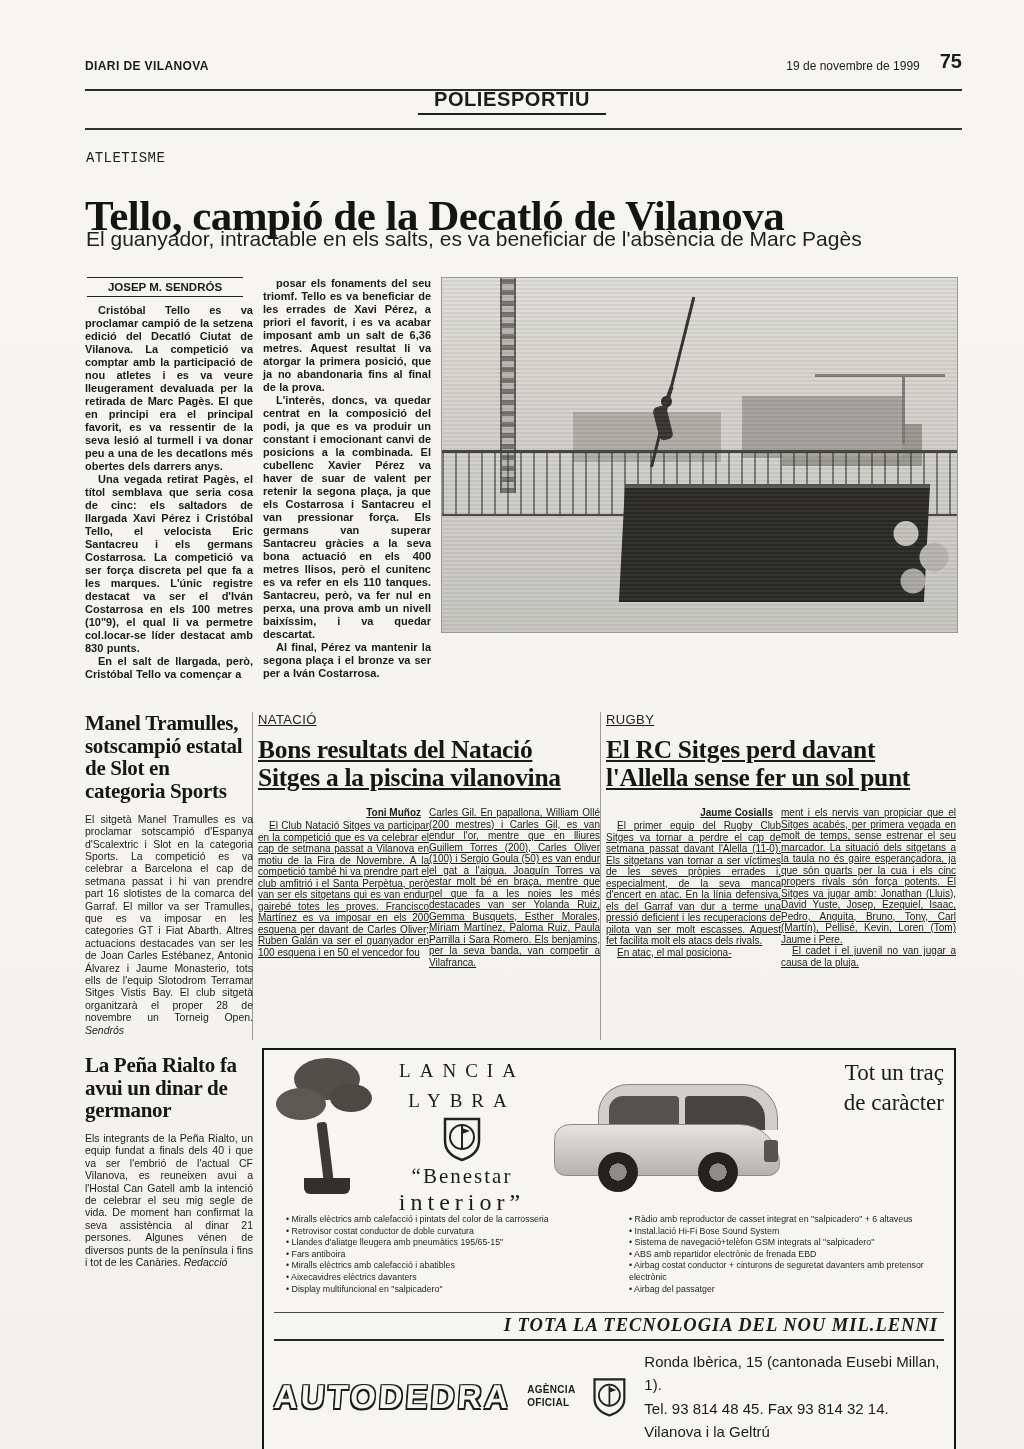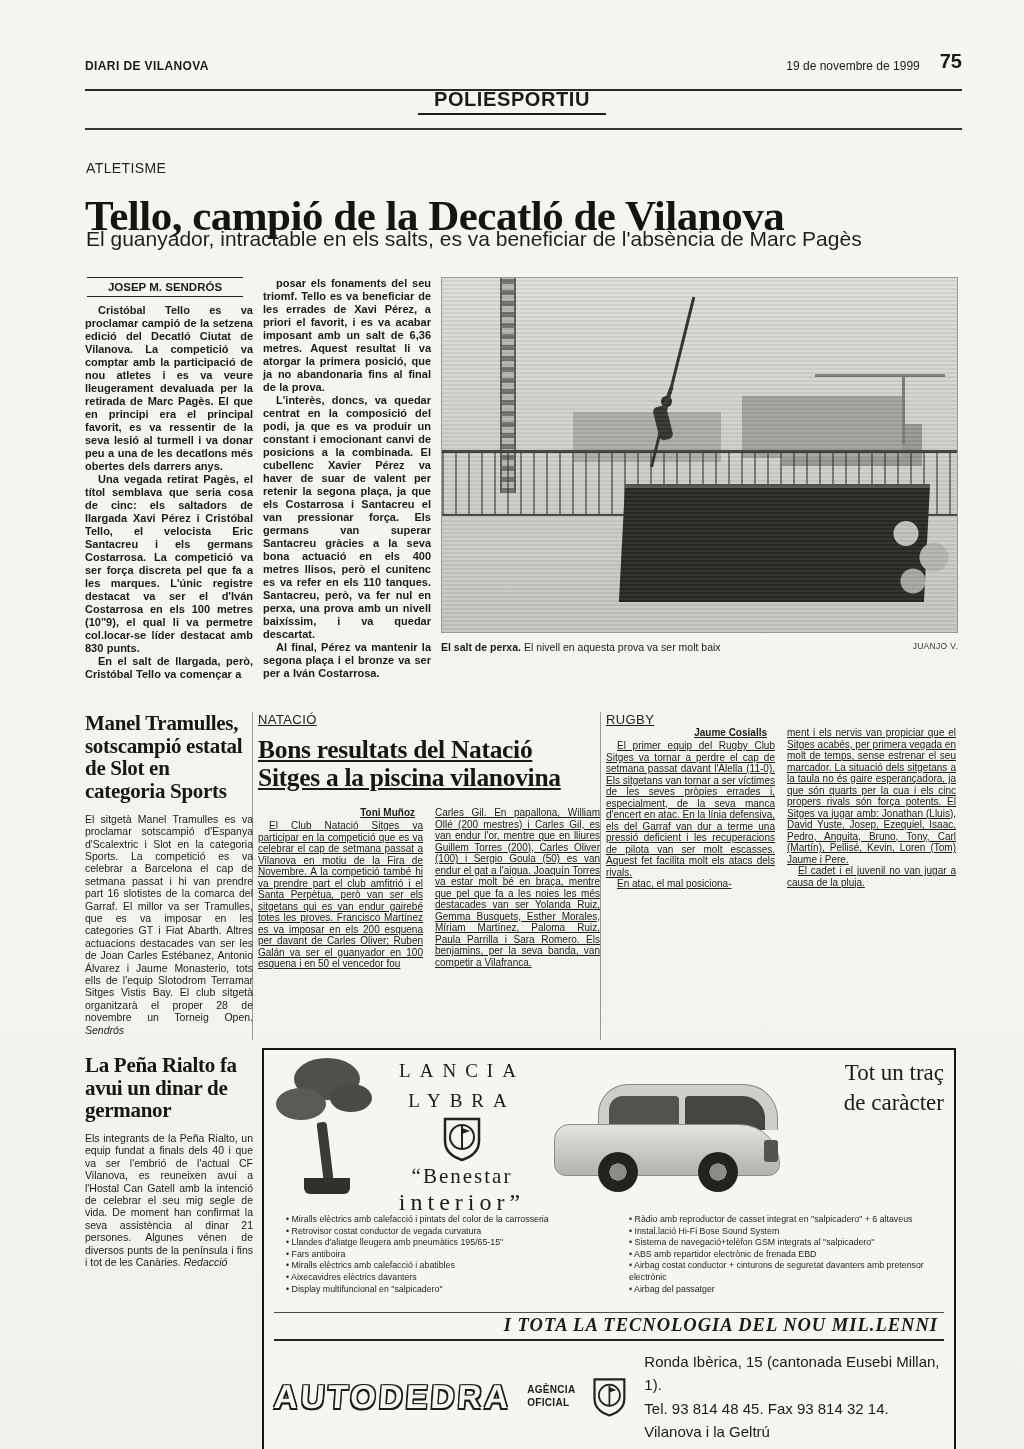--- a/index.html
+++ b/index.html
@@ -28,21 +28,21 @@
   .page-num { font-size:20px; font-weight:bold; }
   .banner-wrap { position:absolute; left:0; right:0; top:88px; text-align:center; }
   .banner {
     display:inline-block; font-size:20px; font-weight:bold; letter-spacing:0.6px;
     border-bottom:2.5px solid #1d1d1b; padding:0 16px 2px;
   }
   .rule-full { position:absolute; left:85px; right:62px; top:128px; height:2px; background:#33332f; }
 
   
   .kicker { font-size:14px; letter-spacing:0.4px; color:#222; }
-  .kicker-main { position:absolute; left:86px; top:160px; }
+  .kicker-main { position:absolute; left:86px; top:150px;font-family:Liberation Mono, monospace; }
   .headline-main {
     position:absolute; left:85px; top:164px; width:885px;
     font-family:"Liberation Serif", serif; font-weight:bold;
     font-size:43px; line-height:1.05; letter-spacing:-0.5px; color:#141412;
   }
   .subhead-main { position:absolute; left:86px; top:227px; width:885px; font-size:21px; color:#1f1f1d; }
 
   .article-main { position:absolute; left:85px; top:277px; width:873px; display:flex; gap:10px; }
   .col { width:168px; flex:0 0 168px; }
   .byline-box {
@@ -108,21 +108,21 @@
 
   .mid-sec { position:absolute; top:712px;text-decoration:underline; }
   .natacio-sec { left:258px; width:342px; }
   .rugby-sec   { left:606px; width:350px; }
   .mid-kicker { font-size:13px; letter-spacing:0.4px; }
   .mid-headline {
     font-family:"Liberation Serif", serif; font-weight:bold;
     font-size:25.5px; line-height:1.08; letter-spacing:-0.3px; color:#161614;
     margin:9px 0 16px;
   }
-  .two-cols { display:flex; gap:12px; }
+  .two-cols { display:flex; }
   .two-cols .tc { flex:1 1 0; }
   .byline-sm { text-align:right; font-weight:bold; font-size:10px; padding-right:8px; margin-bottom:2px; }
   .para-sm { margin:0; font-size:10px; line-height:11.5px; text-align:justify; text-indent:11px; }
 
   
   .ad {
     position:absolute; left:262px; top:1048px; width:694px;
     border:2.5px solid #161614; background:#f6f5f1;
     padding:6px 10px 8px;
   }
@@ -210,24 +210,20 @@
         <div class="ph-crane-v"></div>
         <div class="ph-fence"></div>
         <div class="ph-pole"></div>
         <div class="ph-head"></div>
         <div class="ph-body"></div>
         <div class="ph-arm"></div>
         <div class="ph-mat"></div>
         <div class="ph-people"></div>
         <div class="ph-grain"></div>
       </div>
-      <div class="caption-row">
-        <span class="caption"><b>El salt de perxa.</b><span> El nivell en aquesta prova va ser molt baix</span></span>
-        <span class="credit">JUANJO V.</span>
-      </div>
     </div>
   </div>
 
   <div class="v-rule v-rule-1"></div>
   <div class="v-rule v-rule-2"></div>
 
   <div class="slot-sec">
     <h2 class="sub-headline">Manel Tramulles, sotscampió estatal de Slot en categoria Sports</h2>
     <p class="small-body"><span>El sitgetà Manel Tramulles es va proclamar sotscampió d'Espanya d'Scalextric i Slot en la categoria Sports. La competició es va celebrar a Barcelona el cap de setmana passat i hi van prendre part 16 slotistes de la comarca del Garraf. El millor va ser Tramulles, que es va imposar en les categories GT i Fiat Abarth. Altres actuacions destacades van ser les de Joan Carles Estébanez, Antonio Álvarez i Jaume Monasterio, tots ells de l'equip Slotodrom Terramar Sitges Vistis Bay. El club sitgetà organitzarà el proper 28 de novembre un Torneig Open. </span><span class="sig">Sendrós</span></p>
     <h2 class="sub-headline penya-head">La Peña Rialto fa avui un dinar de germanor</h2>
@@ -243,20 +239,21 @@
         <p class="para-sm">El Club Natació Sitges va participar en la competició que es va celebrar el cap de setmana passat a Vilanova en motiu de la Fira de Novembre. A la competició també hi va prendre part el club amfitrió i el Santa Perpètua, però van ser els sitgetans qui es van endur gairebé totes les proves. Francisco Martínez es va imposar en els 200 esquena per davant de Carles Oliver; Ruben Galán va ser el guanyador en 100 esquena i en 50 el vencedor fou</p>
       </div>
       <div class="tc">
         <p class="para-sm" style="text-indent:0;">Carles Gil. En papallona, William Ollé (200 mestres) i Carles Gil, es van endur l'or, mentre que en lliures Guillem Torres (200), Carles Oliver (100) i Sergio Goula (50) es van endur el gat a l'aigua. Joaquín Torres va estar molt bé en braça, mentre que pel que fa a les noies les més destacades van ser Yolanda Ruiz, Gemma Busquets, Esther Morales, Míriam Martínez, Paloma Ruiz, Paula Parrilla i Sara Romero. Els benjamins, per la seva banda, van competir a Vilafranca.</p>
       </div>
     </div>
   </div>
 
   <div class="mid-sec rugby-sec">
     <div class="kicker mid-kicker">RUGBY</div>
+    <h2 class="mid-headline">El RC Sitges perd davant l'Allella sense fer un sol punt</h2>
     <div class="two-cols">
       <div class="tc">
         <div class="byline-sm">Jaume Cosialls</div>
         <p class="para-sm">El primer equip del Rugby Club Sitges va tornar a perdre el cap de setmana passat davant l'Alella (11-0). Els sitgetans van tornar a ser víctimes de les seves pròpies errades i, especialment, de la seva manca d'encert en atac. En la línia defensiva, els del Garraf van dur a terme una pressió deficient i les recuperacions de pilota van ser molt escasses. Aquest fet facilita molt els atacs dels rivals.</p>
         <p class="para-sm">En atac, el mal posiciona-</p>
       </div>
       <div class="tc">
         <p class="para-sm" style="text-indent:0;">ment i els nervis van propiciar que el Sitges acabés, per primera vegada en molt de temps, sense estrenar el seu marcador. La situació dels sitgetans a la taula no és gaire esperançadora, ja que són quarts per la cua i els cinc propers rivals són força potents. El Sitges va jugar amb: Jonathan (Lluis), David Yuste, Josep, Ezequiel, Isaac, Pedro, Anguita, Bruno, Tony, Carl (Martín), Pellisé, Kevin, Loren (Tom) Jaume i Pere.</p>
         <p class="para-sm">El cadet i el juvenil no van jugar a causa de la pluja.</p>
       </div>
@@ -296,21 +293,21 @@
       </div>
       <div class="ad-tagline">
         <div>Tot un traç</div>
         <div>de caràcter</div>
       </div>
     </div>
 
     <div class="ad-bullets">
       <ul>
         <li>Miralls elèctrics amb calefacció i pintats del color de la carrosseria</li>
-        <li>Retrovisor costat conductor de vegada curvatura</li>
+        <li>Retrovisor costat conductor de doble curvatura</li>
         <li>Llandes d'aliatge lleugera amb pneumàtics 195/65-15"</li>
         <li>Fars antiboira</li>
         <li>Miralls elèctrics amb calefacció i abatibles</li>
         <li>Aixecavidres elèctrics davanters</li>
         <li>Display multifuncional en "salpicadero"</li>
       </ul>
       <ul>
         <li>Ràdio amb reproductor de casset integrat en "salpicadero" + 6 altaveus</li>
         <li>Instal.lació Hi-Fi Bose Sound System</li>
         <li>Sistema de navegació+telèfon GSM integrats al "salpicadero"</li>

